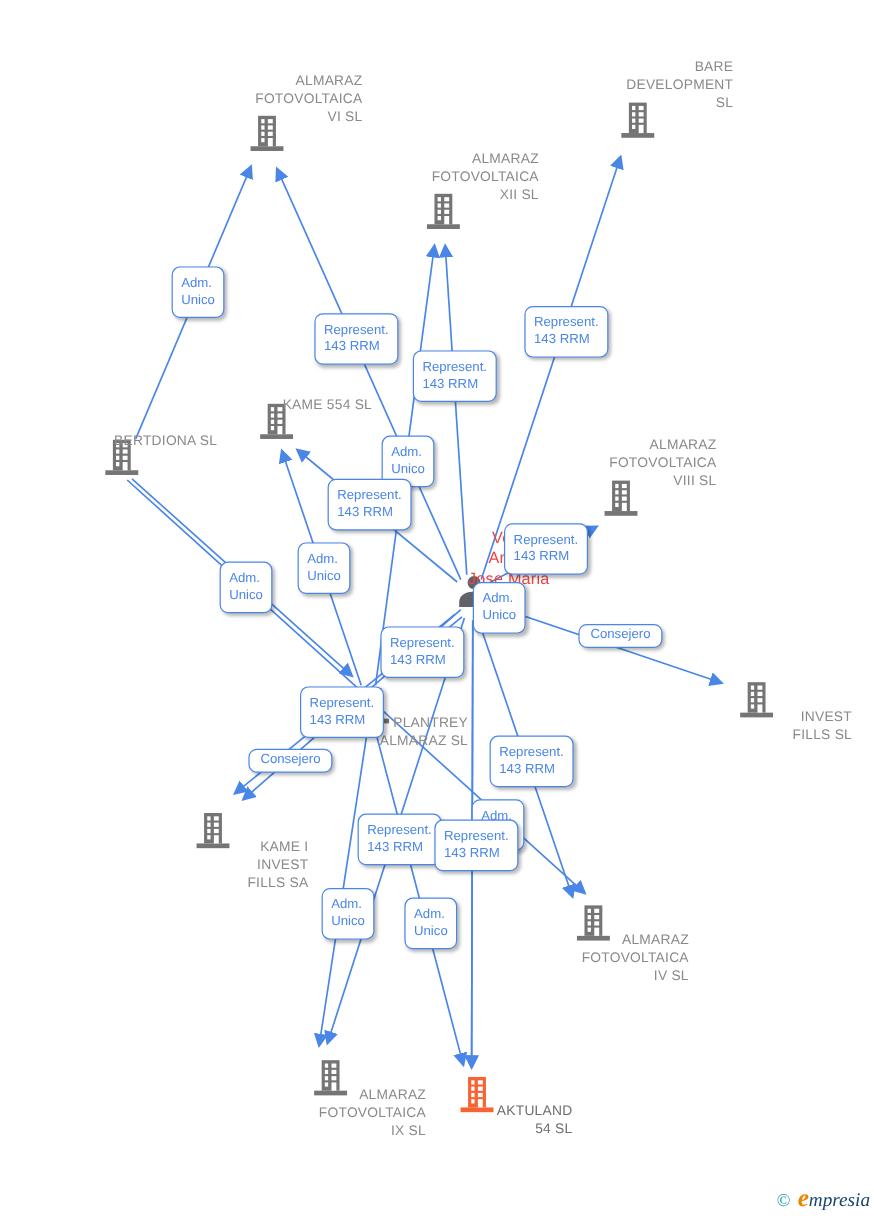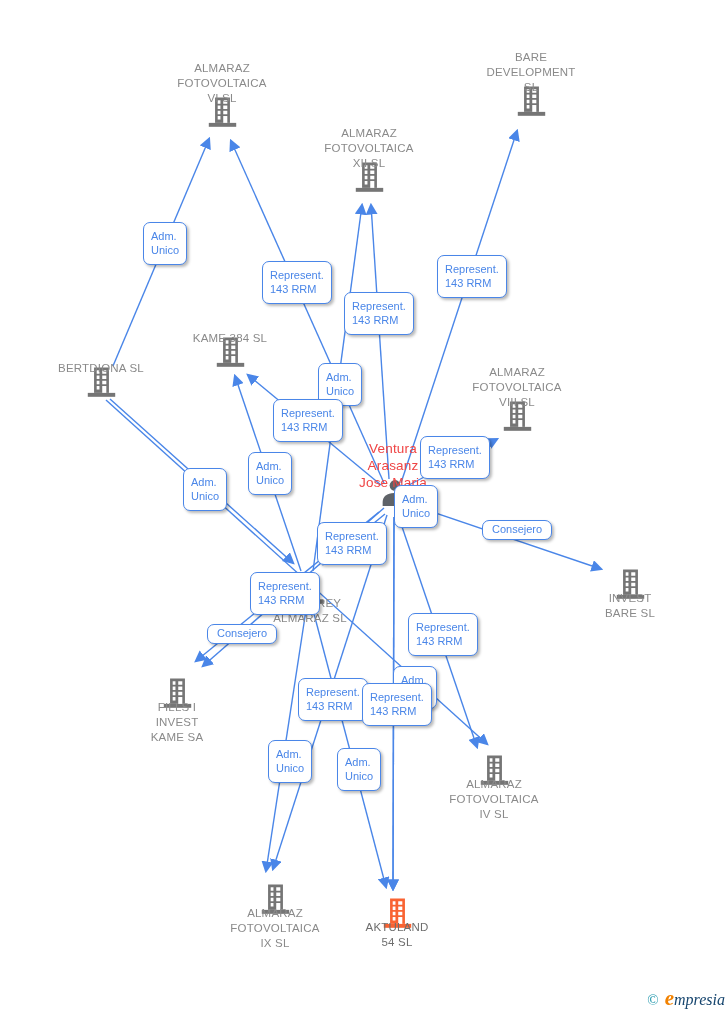--- a/index.html
+++ b/index.html
@@ -6,21 +6,21 @@
   .canvas{
     position:relative;width:728px;height:1015px;background:#ffffff;overflow:hidden;
     font-family:"Liberation Sans",sans-serif;
   }
   #edge-svg{position:absolute;left:0;top:0;z-index:1;}
   #nodes-layer{position:absolute;left:0;top:0;width:100%;height:100%;z-index:2;pointer-events:none;}
   #labels-layer{position:absolute;left:0;top:0;width:100%;height:100%;z-index:3;pointer-events:none;}
   .node{position:absolute;transform:translate(-50%,-50%);width:36px;height:37px;
         display:flex;align-items:center;justify-content:center;pointer-events:auto;cursor:pointer;}
   .node-label{
-    position:absolute;left:50%;transform:translateX(-50%);width:160px;text-align:center;
+    position:absolute;left:50%;transform:translateX(-50%);width:160px;text-align:right;
     font-size:11.5px;line-height:15px;color:#8a8a8a;letter-spacing:.2px;pointer-events:none;
   }
   .node-label.above{bottom:26px;}
   .node-label.below{top:24px;}
   .node.person .node-label{font-size:13.5px;line-height:17px;color:#ef4444;width:130px;}
   .node.person .node-label.above{bottom:24px;}
   .node.highlight .node-label{color:#6e6e6e;}
   .edge-label{
     position:absolute;background:#ffffff;border:1.5px solid #4a86e8;border-radius:7px;
     color:#4a86e8;font-size:11px;line-height:13.5px;padding:7px 7px;white-space:nowrap;
@@ -141,21 +141,21 @@
               <rect x="12.5" y="4.3" width="2.8" height="2.4"></rect>
               <rect x="8.7" y="7.9" width="1.9" height="2.4"></rect>
               <rect x="12.5" y="7.9" width="2.8" height="2.4"></rect>
               <rect x="8.7" y="11.5" width="1.9" height="2.4"></rect>
               <rect x="12.5" y="11.5" width="2.8" height="2.4"></rect>
               <rect x="8.7" y="15.1" width="1.9" height="2.4"></rect>
               <rect x="12.5" y="15.1" width="2.8" height="4.7"></rect>
             </g>
           </svg></span>
         <div class="node-label above">
-          <div>KAME 384  SL</div>
+          <div>KAME 554  SL</div>
         </div>
       </div>
       <div class="node" style="left: 101px; top: 383px;">
         <span><svg width="35" height="36" viewBox="0 0 24 24">
             <rect x="2.6" y="19.8" width="18.8" height="2.7" fill="#757575"></rect>
             <rect x="6.9" y="2.4" width="10.2" height="17.4" fill="#757575"></rect>
             <g fill="#ffffff">
               <rect x="8.7" y="4.3" width="1.9" height="2.4"></rect>
               <rect x="12.5" y="4.3" width="2.8" height="2.4"></rect>
               <rect x="8.7" y="7.9" width="1.9" height="2.4"></rect>
@@ -201,42 +201,42 @@
               <rect x="8.7" y="7.9" width="1.9" height="2.4"></rect>
               <rect x="12.5" y="7.9" width="2.8" height="2.4"></rect>
               <rect x="8.7" y="11.5" width="1.9" height="2.4"></rect>
               <rect x="12.5" y="11.5" width="2.8" height="2.4"></rect>
               <rect x="8.7" y="15.1" width="1.9" height="2.4"></rect>
               <rect x="12.5" y="15.1" width="2.8" height="4.7"></rect>
             </g>
           </svg></span>
         <div class="node-label below">
           <div>INVEST</div>
-          <div>BARE SL</div>
+          <div>FILLS SL</div>
         </div>
       </div>
       <div class="node" style="left: 177px; top: 694px;">
         <span><svg width="35" height="36" viewBox="0 0 24 24">
             <rect x="2.6" y="19.8" width="18.8" height="2.7" fill="#757575"></rect>
             <rect x="6.9" y="2.4" width="10.2" height="17.4" fill="#757575"></rect>
             <g fill="#ffffff">
               <rect x="8.7" y="4.3" width="1.9" height="2.4"></rect>
               <rect x="12.5" y="4.3" width="2.8" height="2.4"></rect>
               <rect x="8.7" y="7.9" width="1.9" height="2.4"></rect>
               <rect x="12.5" y="7.9" width="2.8" height="2.4"></rect>
               <rect x="8.7" y="11.5" width="1.9" height="2.4"></rect>
               <rect x="12.5" y="11.5" width="2.8" height="2.4"></rect>
               <rect x="8.7" y="15.1" width="1.9" height="2.4"></rect>
               <rect x="12.5" y="15.1" width="2.8" height="4.7"></rect>
             </g>
           </svg></span>
         <div class="node-label below">
-          <div>FILLS I</div>
+          <div>KAME I</div>
           <div>INVEST</div>
-          <div>KAME SA</div>
+          <div>FILLS SA</div>
         </div>
       </div>
       <div class="node" style="left: 310px; top: 590px;">
         <span><svg width="35" height="36" viewBox="0 0 24 24">
             <rect x="2.6" y="19.8" width="18.8" height="2.7" fill="#757575"></rect>
             <rect x="6.9" y="2.4" width="10.2" height="17.4" fill="#757575"></rect>
             <g fill="#ffffff">
               <rect x="8.7" y="4.3" width="1.9" height="2.4"></rect>
               <rect x="12.5" y="4.3" width="2.8" height="2.4"></rect>
               <rect x="8.7" y="7.9" width="1.9" height="2.4"></rect>

